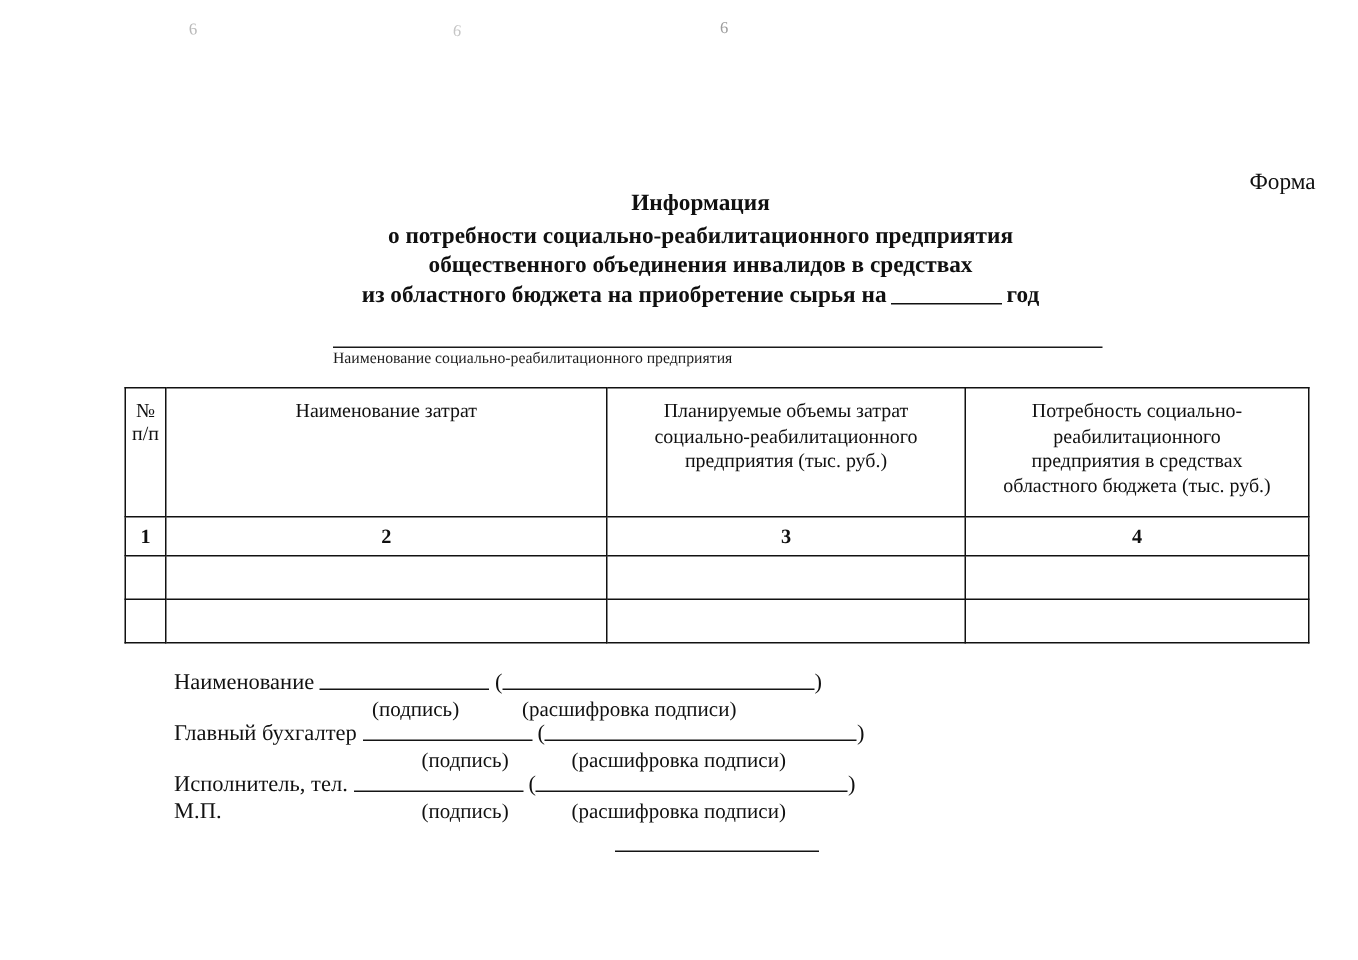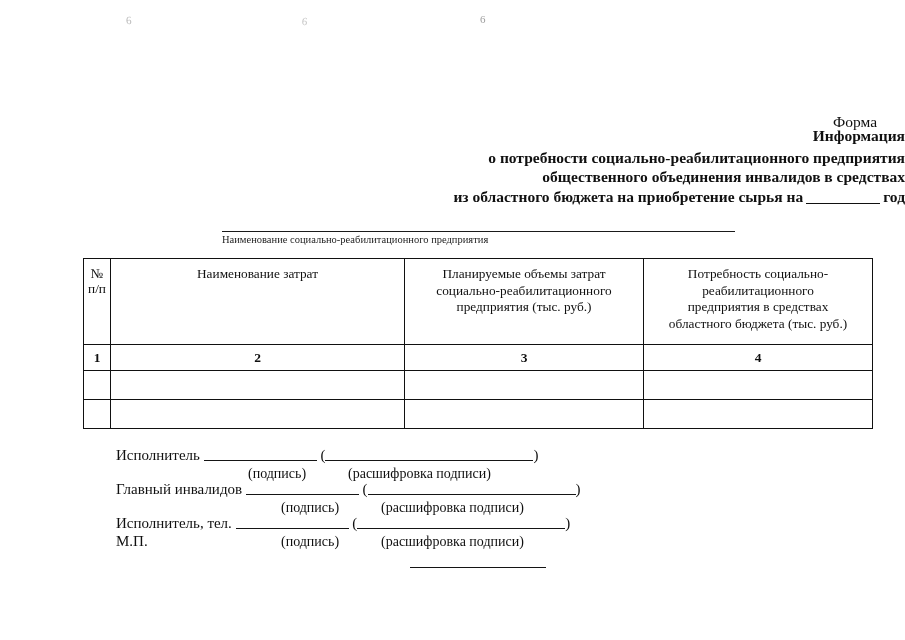--- a/index.html
+++ b/index.html
@@ -56,21 +56,21 @@
     font-size: 15.5px;
     white-space: nowrap;
   }
 
   
   .doc-title {
     position: absolute;
     left: 0;
     right: 0;
     top: 126px;
-    text-align: right;
+    text-align: center;
     font-weight: bold;
     font-size: 15.5px;
     line-height: 19.5px;
     padding-left: 29px;
   }
   .doc-title .t-line { white-space: nowrap; }
   .doc-title .t-line.first { padding-bottom: 2px; }
   .blank-inline {
     display: inline-block;
     width: 74px;
@@ -268,29 +268,29 @@
         <td></td>
         <td></td>
         <td></td>
       </tr>
     </tbody>
   </table>
 
   <div class="sig">
 
     <div class="sig-row r-ruk">
-      <span class="sig-label">Исполнитель</span>
+      <span class="sig-label">Наименование</span>
       <span class="rule" style="width:113px"></span>
       <span class="paren">(</span><span class="rule" style="width:208px"></span><span class="paren">)</span>
     </div>
     <div class="sub s-ruk-1">(подпись)</div>
     <div class="sub s-ruk-2">(расшифровка подписи)</div>
 
     <div class="sig-row r-gb">
-      <span class="sig-label">Главный инвалидов</span>
+      <span class="sig-label">Главный бухгалтер</span>
       <span class="rule" style="width:113px"></span>
       <span class="paren">(</span><span class="rule" style="width:208px"></span><span class="paren">)</span>
     </div>
     <div class="sub s-gb-1">(подпись)</div>
     <div class="sub s-gb-2">(расшифровка подписи)</div>
 
     <div class="sig-row r-isp">
       <span class="sig-label">Исполнитель, тел.</span>
       <span class="rule" style="width:113px"></span>
       <span class="paren">(</span><span class="rule" style="width:208px"></span><span class="paren">)</span>

